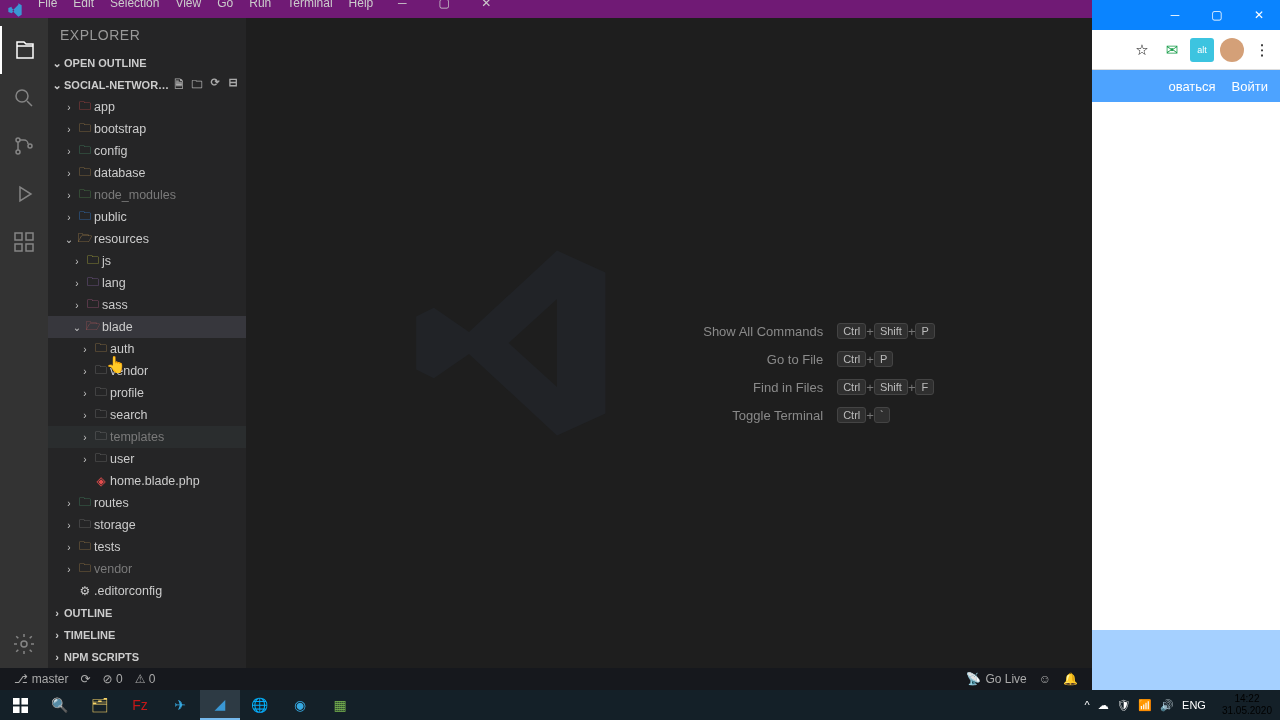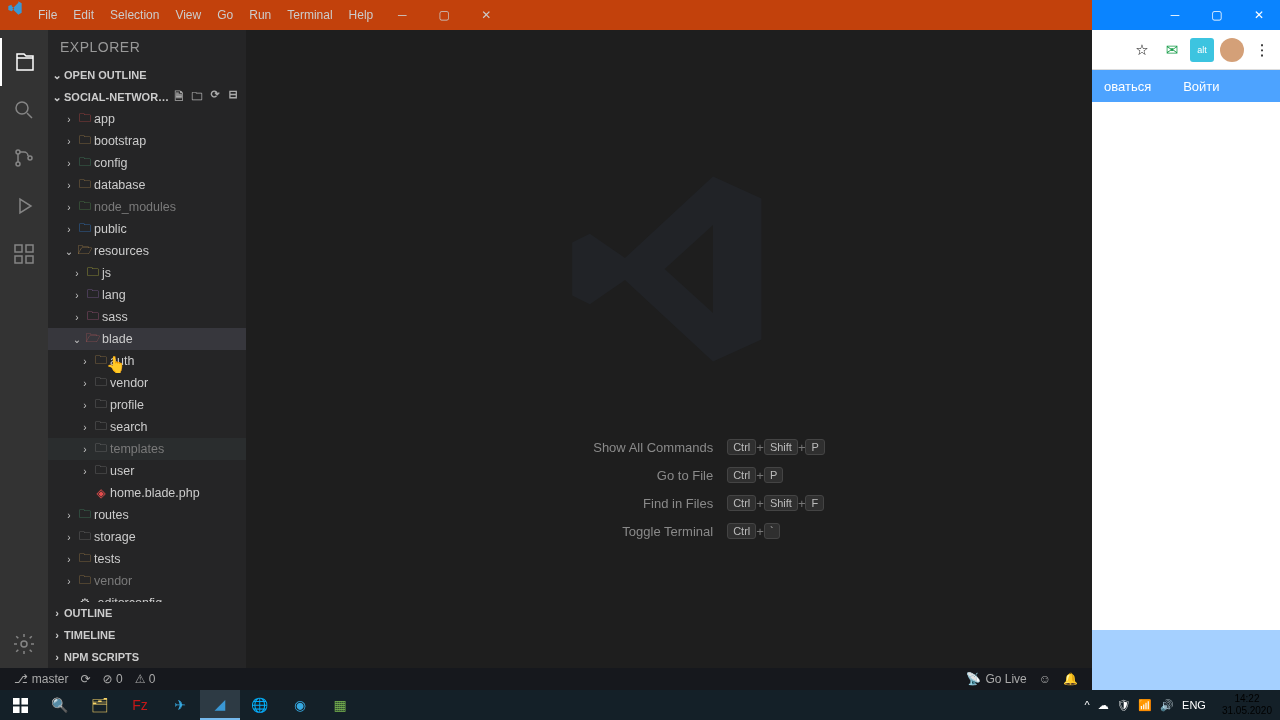--- a/index.html
+++ b/index.html
@@ -1,20 +1,20 @@
 <!DOCTYPE html>
 <html><head>
 <meta charset="utf-8">
 <style>
 *{margin:0;padding:0;box-sizing:border-box;font-family:-apple-system,"Segoe UI",sans-serif;user-select:none}
 body{width:1280px;height:720px;overflow:hidden;background:#000}
 
 
 .vscode{position:absolute;left:0;top:0;width:1092px;height:690px;background:#1e1e1e;display:flex;flex-direction:column}
-.titlebar{height:30px;background:#c2410c;display:flex;align-items:flex-start;color:#ccc;font-size:12px}
+.titlebar{height:18px;background:#701a75;display:flex;align-items:flex-end;color:#ccc;font-size:12px}
 .titlebar .vs-icon{width:30px;display:flex;align-items:center;justify-content:center}
 .menu{display:flex}
 .menu-item{padding:0 8px;height:30px;display:flex;align-items:center;cursor:pointer}
 .title-text{flex:1;text-align:center;color:#ccc}
 .win-controls{display:flex}
 .win-btn{width:42px;height:30px;display:flex;align-items:center;justify-content:center;cursor:pointer;color:#ccc}
 
 .body-area{flex:1;display:flex;overflow:hidden}
 .activity-bar{width:48px;background:#333;display:flex;flex-direction:column;align-items:center;padding-top:8px}
 .act-item{width:48px;height:48px;display:flex;align-items:center;justify-content:center;color:#858585;cursor:pointer}
@@ -35,39 +35,39 @@
 .tree::-webkit-scrollbar-track{background:transparent}
 .row{height:22px;display:flex;align-items:center;cursor:pointer;white-space:nowrap;font-size:12.5px}
 .row.sel{background:#37373d}
 .chev2{width:14px;display:flex;align-items:center;justify-content:center;font-size:10px;color:#c5c5c5}
 .fico{width:18px;display:flex;align-items:center;justify-content:center;font-size:12px}
 .row .name{color:#ccc}
 .row .name.dim{color:#7a7a7a}
 .ind1{padding-left:14px}.ind2{padding-left:22px}.ind3{padding-left:30px}
 
 .editor-area{flex:1;background:#1e1e1e;display:flex;align-items:center;justify-content:center;position:relative}
-.watermark{display:flex;flex-direction:column;align-items:center;color:#555}
+.watermark{display:flex;flex-direction:row;align-items:center;color:#555}
 .watermark svg{opacity:.6}
 .shortcuts{margin-top:60px;display:flex;flex-direction:column;gap:12px;font-size:13px}
 .sc-row{display:flex;align-items:center;gap:14px}
 .sc-label{width:200px;text-align:right;color:#8a8a8a}
 .keys{display:flex;align-items:center;gap:0;color:#777}
 .key{background:#2f2f2f;border:1px solid #444;border-radius:3px;padding:1px 5px;font-size:11px;color:#bbb}
 
 .statusbar{height:22px;background:#16181d;display:flex;align-items:center;color:#aaa;font-size:12px;padding:0 8px}
 .sb-item{padding:0 6px;display:flex;align-items:center;gap:4px;cursor:pointer}
 .sb-spacer{flex:1}
 
 
 .browser{position:absolute;right:0;top:0;width:188px;height:690px;display:flex;flex-direction:column}
 .br-top{height:30px;background:#0a84ff;display:flex;justify-content:flex-end;align-items:center}
 .br-top .wb{width:42px;text-align:center;color:#fff;font-size:12px;cursor:pointer}
 .br-toolbar{height:40px;background:#fff;display:flex;align-items:center;justify-content:flex-end;padding:0 6px;border-bottom:1px solid #ddd}
 .br-icon{width:24px;height:24px;margin-left:6px;display:flex;align-items:center;justify-content:center;cursor:pointer;font-size:15px}
-.br-nav{height:32px;background:#4da3ff;display:flex;align-items:center;padding:0 12px;gap:32px}
+.br-nav{height:32px;background:#4da3ff;display:flex;align-items:center;justify-content:flex-end;padding:0 12px;gap:16px}
 .br-nav a{color:#fff;font-size:13px;cursor:pointer}
 .br-content{flex:1;background:#fff}
 .br-bottom{height:60px;background:#a5d0ff}
 
 
 .taskbar{position:absolute;left:0;bottom:0;width:1280px;height:30px;background:#142028;display:flex;align-items:center}
 .tb-item{width:40px;height:30px;display:flex;align-items:center;justify-content:center;cursor:pointer;color:#fff;font-size:14px}
 .tb-item.active{background:#2d3a44;border-bottom:2px solid #76b9ed}
 .tb-spacer{flex:1}
 .tray{display:flex;align-items:center;color:#fff;font-size:11px;padding:0 4px}

